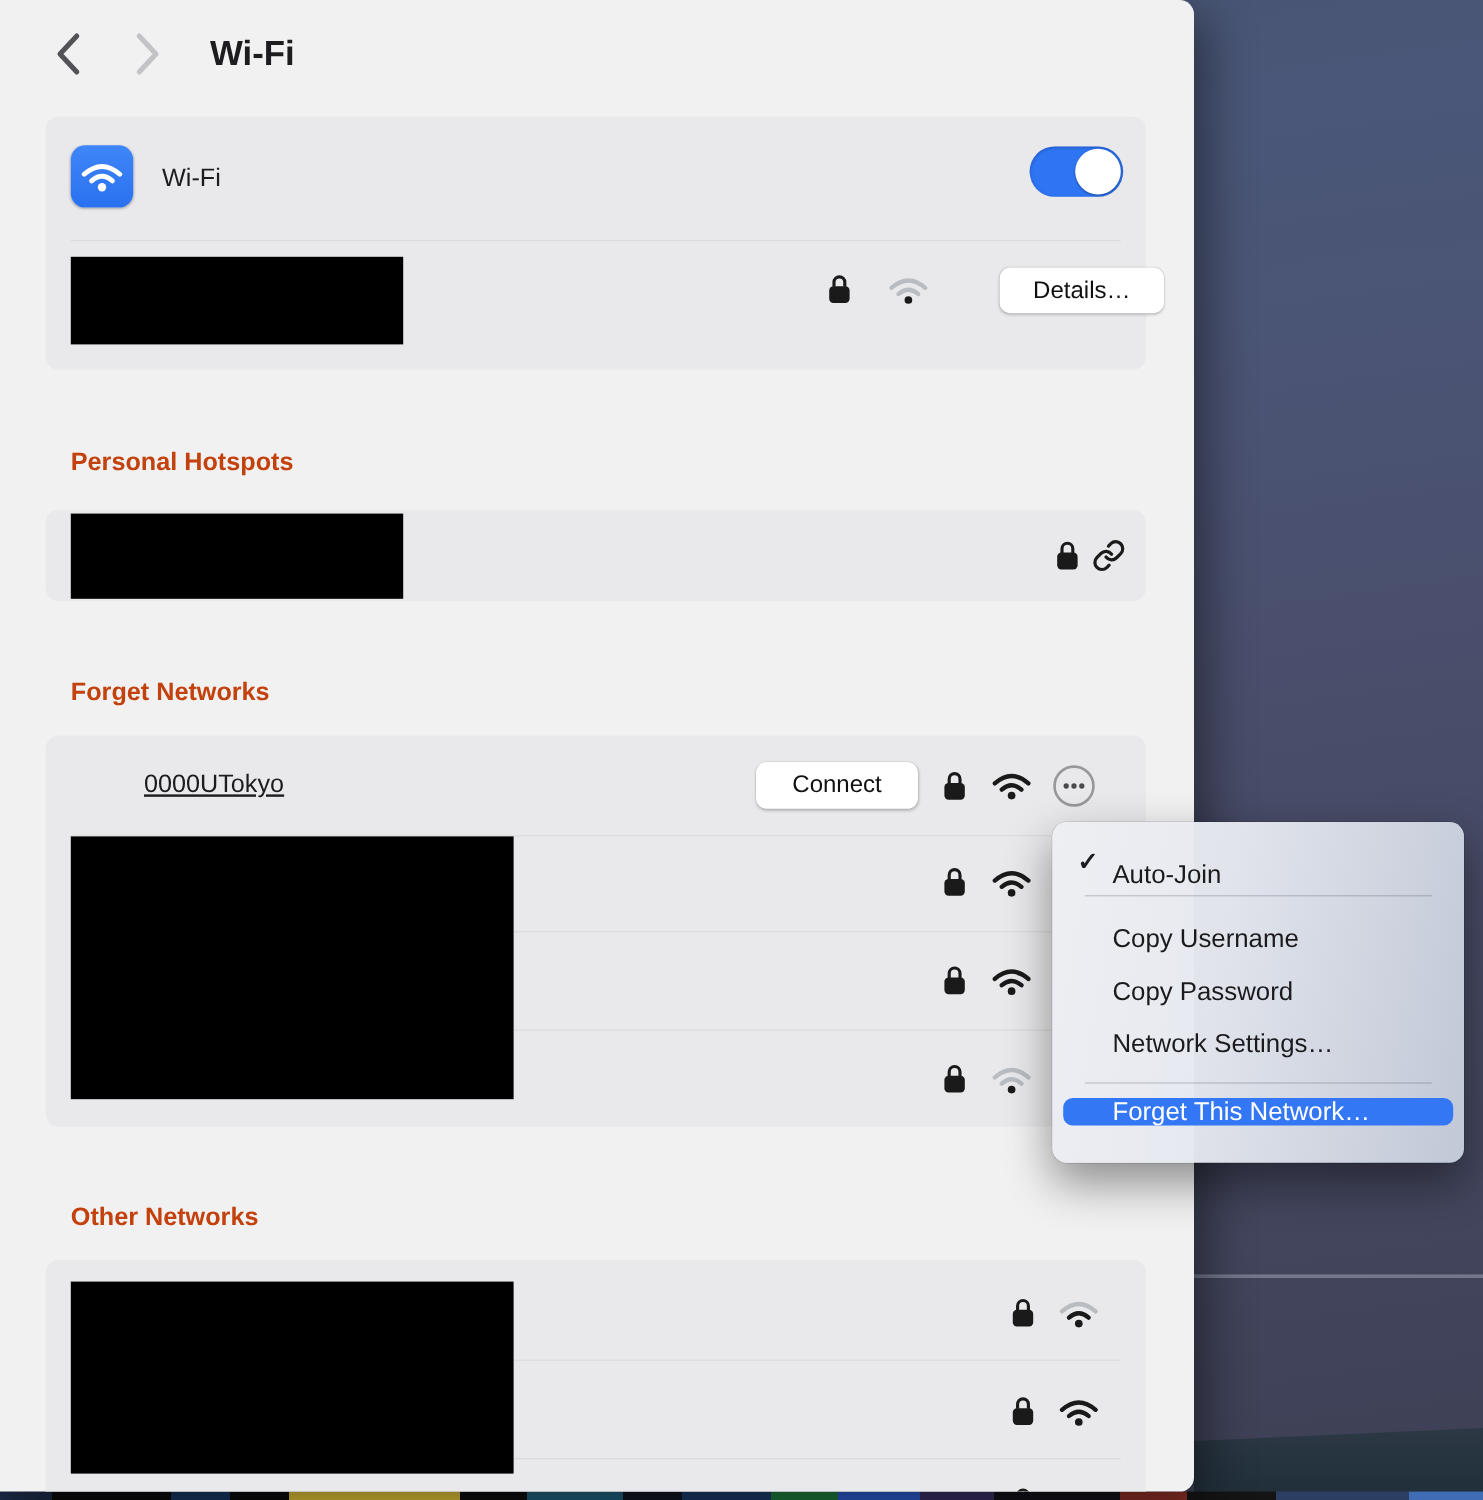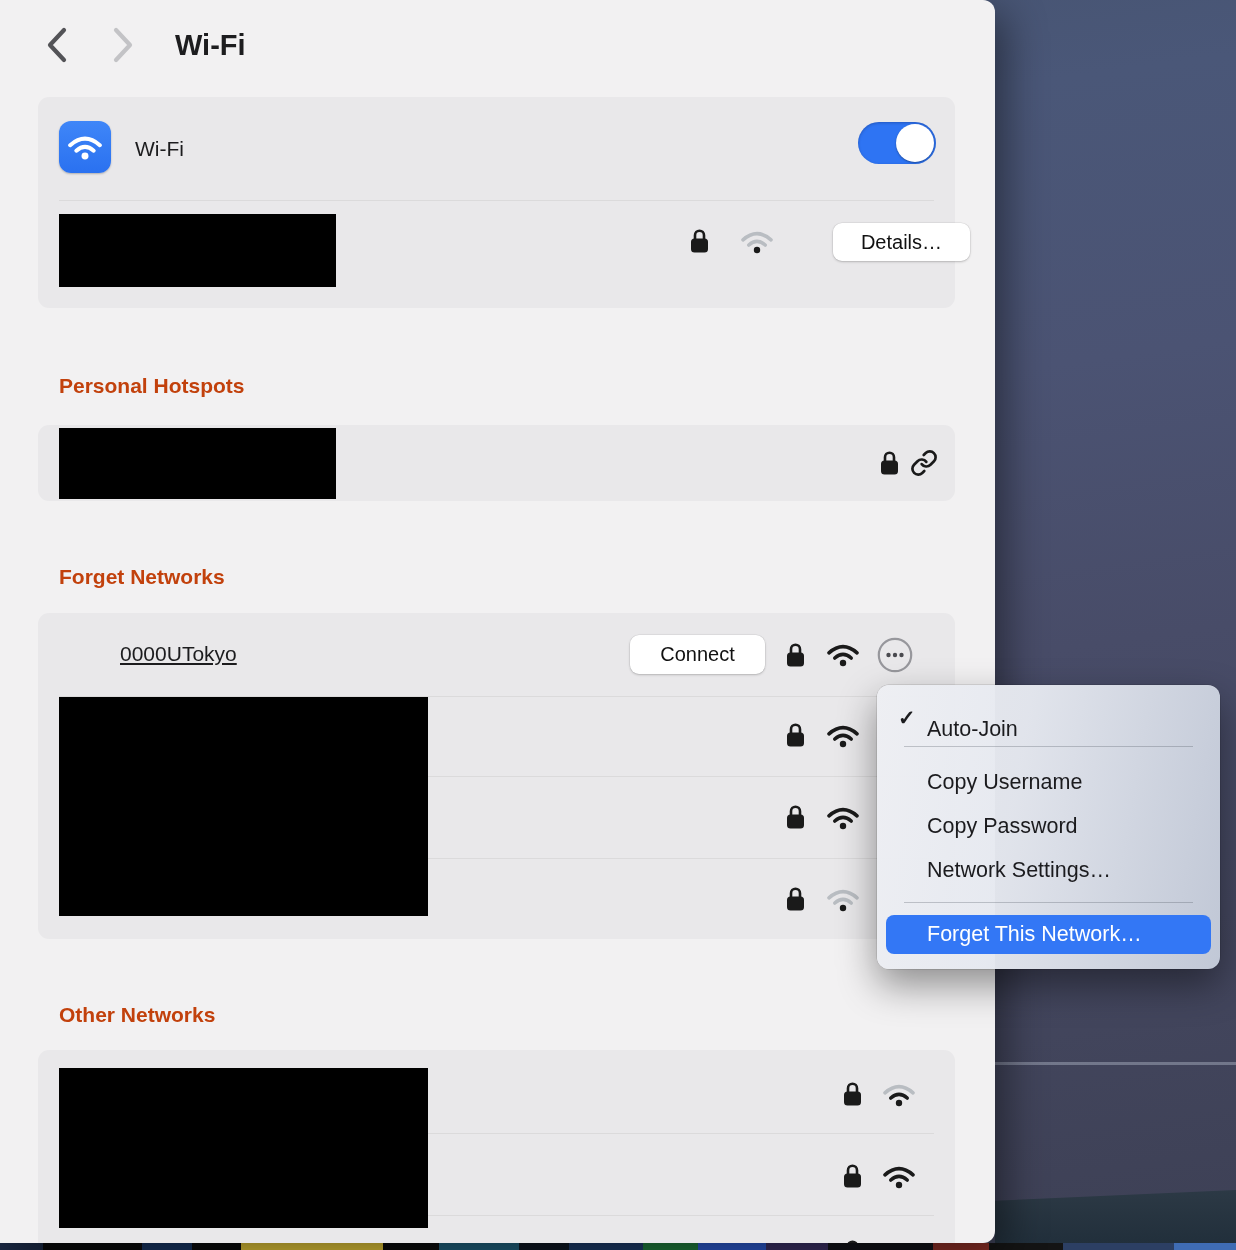--- a/index.html
+++ b/index.html
@@ -64,21 +64,21 @@
   .menu{
     position:absolute;left:877px;top:685px;width:343px;height:284px;z-index:10;
     border-radius:12px;
     background:linear-gradient(100deg,rgba(238,239,243,.98) 0%,rgba(230,233,240,.97) 40%,rgba(198,205,219,.96) 100%);
     box-shadow:0 16px 38px rgba(0,0,0,.42),0 0 0 .5px rgba(0,0,0,.18);
   }
   .menu-item{position:absolute;left:50px;font-size:21.5px;color:#1b1b1e;}
   .menu-check{position:absolute;left:21px;width:24px;font-size:21px;font-weight:600;color:#1b1b1e;}
   .menu-sep{position:absolute;left:27px;right:27px;height:1px;background:rgba(70,74,86,.28);}
   .menu-highlight{
-    position:absolute;left:9px;top:230px;width:325px;height:39px;border-radius:8px;
+    position:absolute;left:9px;top:230px;width:325px;height:23px;border-radius:8px;
     background:#3377f5;display:flex;align-items:center;
   }
   .menu-highlight span{margin-left:41px;font-size:21.5px;color:#fff;}
 </style>
 </head>
 <body>
 
 <div class="desktop">
   <div class="wall-seam"></div>
   <div class="wall-dark"></div>

